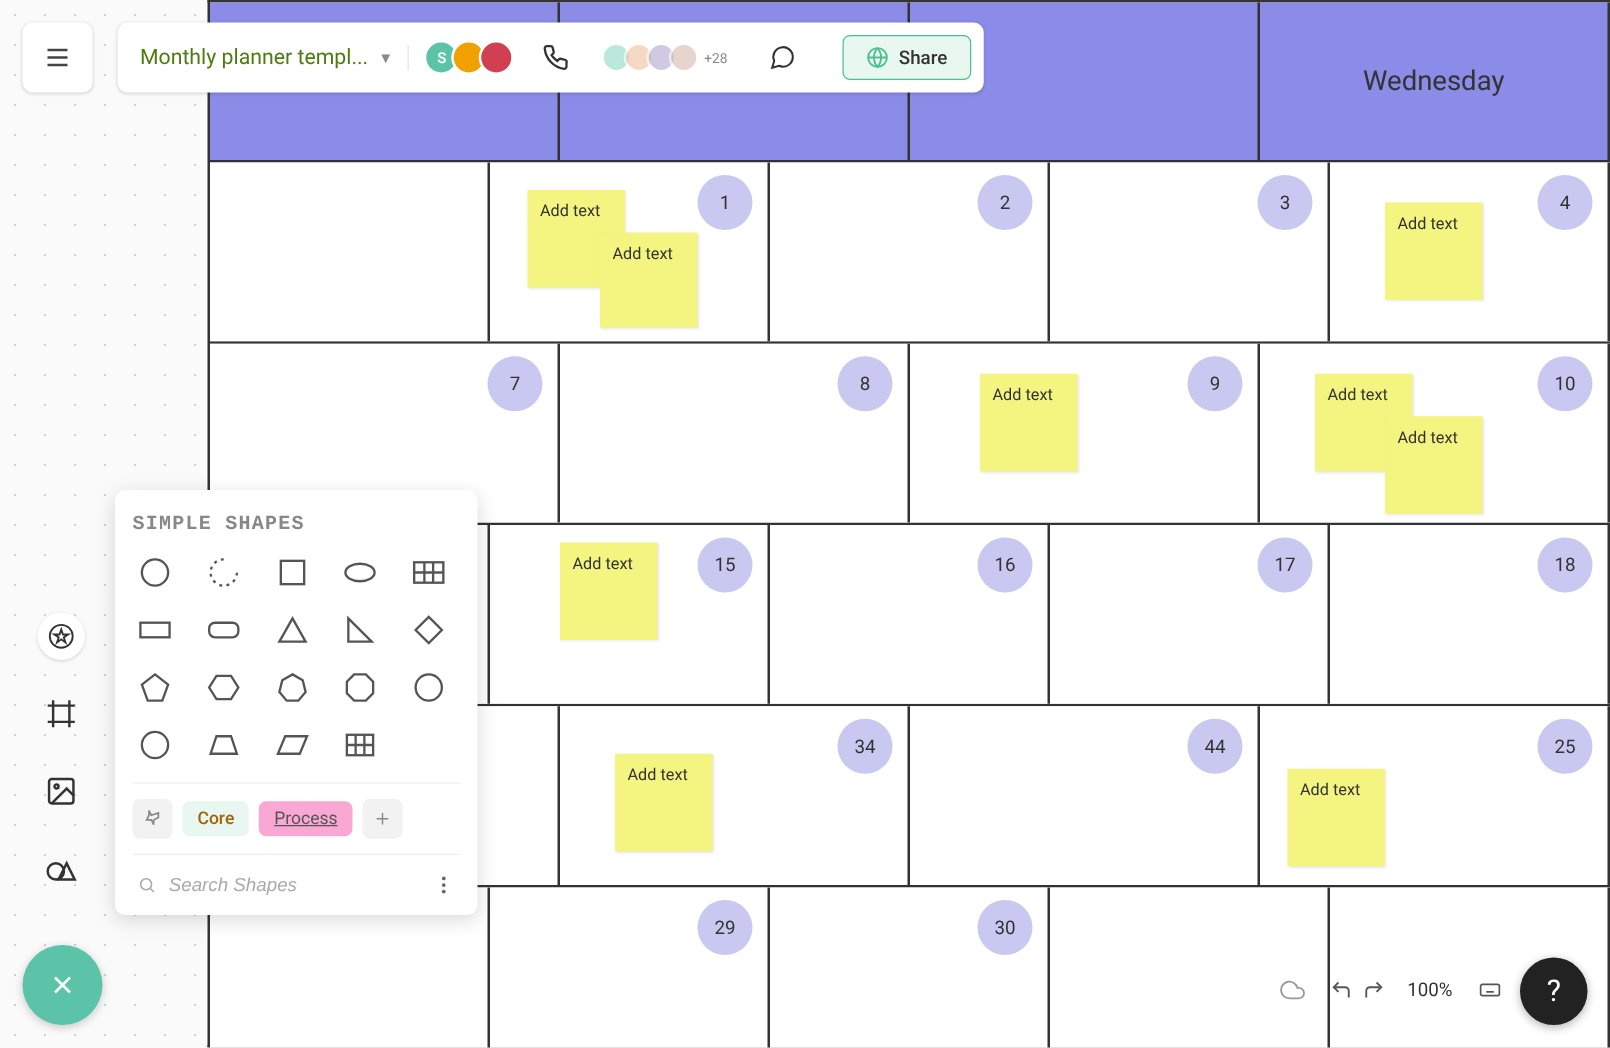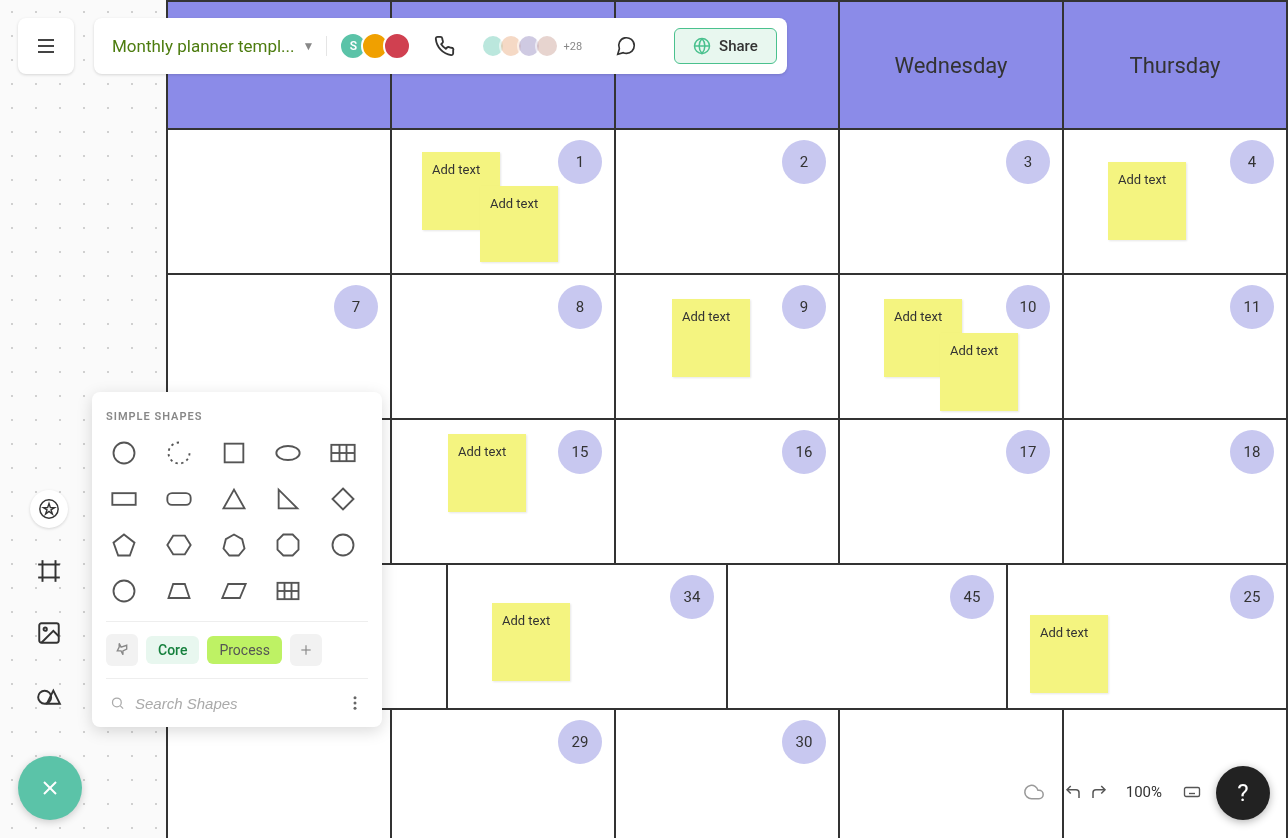--- a/index.html
+++ b/index.html
@@ -36,28 +36,28 @@
 .sticky { position: absolute; background: #f4f480; font-size: 13px; color: #333; padding: 10px; box-shadow: 1px 1px 2px rgba(0,0,0,.1); }
 
 
 .left-rail { position: absolute; left: 30px; top: 490px; display: flex; flex-direction: column; gap: 24px; align-items: center; }
 .rail-btn { width: 38px; height: 38px; border-radius: 50%; background: #fff; box-shadow: 0 1px 3px rgba(0,0,0,.15); display: flex; align-items: center; justify-content: center; cursor: pointer; color: #333; }
 .rail-btn.nocircle { background: transparent; box-shadow: none; }
 .close-fab { position: absolute; left: 18px; bottom: 18px; width: 64px; height: 64px; border-radius: 50%; background: #5bc3a8; display: flex; align-items: center; justify-content: center; cursor: pointer; color: #fff; box-shadow: 0 2px 8px rgba(0,0,0,.2); }
 
 
 .shapes-panel { position: absolute; left: 92px; top: 392px; width: 290px; background: #fff; border-radius: 8px; box-shadow: 0 4px 16px rgba(0,0,0,.15); padding: 18px 14px 0; }
-.shapes-title { font-size: 11px; letter-spacing: 1px; color: #888; font-weight: 600; margin-bottom: 14px; }
+.shapes-title { font-size: 16px; letter-spacing: 1px; color: #888; font-weight: 600; margin-bottom: 14px; font-family: Liberation Mono, monospace; }
 .shapes-scroll { max-height: 210px; overflow-y: auto; padding-right: 6px; }
 .shapes-grid { display: grid; grid-template-columns: repeat(5, 1fr); gap: 14px 18px; }
 .shape-item { width: 36px; height: 32px; display: flex; align-items: center; justify-content: center; cursor: grab; }
 .shapes-tabs { display: flex; align-items: center; gap: 8px; padding: 12px 0; border-top: 1px solid #eee; margin-top: 14px; }
 .tab-pill { padding: 6px 12px; border-radius: 6px; font-size: 14px; color: #555; cursor: pointer; }
-.tab-pill.active { background: #e8f7ef; color: #15803d; font-weight: 500; text-align: right; }
-.tab-pill.inactive { background: #bef264; }
+.tab-pill.active { background: #e8f7ef; color: #a16207; font-weight: 500; text-align: right; }
+.tab-pill.inactive { background: #f9a8d4; text-decoration: underline; }
 .pin-btn, .add-tab { width: 32px; height: 32px; border-radius: 6px; background: #f2f2f2; display: flex; align-items: center; justify-content: center; cursor: pointer; color: #888; }
 .shapes-search { border-top: 1px solid #eee; padding: 14px 4px; display: flex; align-items: center; gap: 10px; }
 .shapes-search input { border: none; outline: none; font-size: 15px; flex: 1; color: #333; font-style: italic; }
 .shapes-search input::placeholder { color: #aaa; }
 .more-dots { color: #666; cursor: pointer; }
 .shapes-scroll::-webkit-scrollbar { width: 6px; }
 .shapes-scroll::-webkit-scrollbar-thumb { background: #ccc; border-radius: 3px; }
 
 
 .br-controls { position: absolute; right: 84px; bottom: 36px; display: flex; align-items: center; gap: 18px; background: transparent; }
@@ -71,21 +71,20 @@
 <body>
 
 <div class="canvas-bg"></div>
 
 <div class="calendar">
   <div class="cal-header">
     <div class="cal-header-cell"></div>
     <div class="cal-header-cell"></div>
     <div class="cal-header-cell"></div>
     <div class="cal-header-cell">Wednesday</div>
-    <div class="cal-header-cell">Thursday</div>
   </div>
   <div id="cal-body">
       <div class="cal-row">
         <div class="cal-cell"></div>
         <div class="cal-cell">
           <div class="day-badge">1</div>
           <div class="sticky" style="left: 30px; top: 22px; width: 78px; height: 78px;">Add text</div>
           <div class="sticky" style="left: 88px; top: 56px; width: 78px; height: 76px;">Add text</div>
         </div>
         <div class="cal-cell">
@@ -108,23 +107,20 @@
         </div>
         <div class="cal-cell">
           <div class="day-badge">9</div>
           <div class="sticky" style="left: 56px; top: 24px; width: 78px; height: 78px;">Add text</div>
         </div>
         <div class="cal-cell">
           <div class="day-badge">10</div>
           <div class="sticky" style="left: 44px; top: 24px; width: 78px; height: 78px;">Add text</div>
           <div class="sticky" style="left: 100px; top: 58px; width: 78px; height: 78px;">Add text</div>
         </div>
-        <div class="cal-cell">
-          <div class="day-badge">11</div>
-        </div>
       </div>
       <div class="cal-row">
         <div class="cal-cell"></div>
         <div class="cal-cell">
           <div class="day-badge">15</div>
           <div class="sticky" style="left: 56px; top: 14px; width: 78px; height: 78px;">Add text</div>
         </div>
         <div class="cal-cell">
           <div class="day-badge">16</div>
         </div>
@@ -135,21 +131,21 @@
           <div class="day-badge">18</div>
         </div>
       </div>
       <div class="cal-row">
         <div class="cal-cell"></div>
         <div class="cal-cell">
           <div class="day-badge">34</div>
           <div class="sticky" style="left: 44px; top: 38px; width: 78px; height: 78px;">Add text</div>
         </div>
         <div class="cal-cell">
-          <div class="day-badge">45</div>
+          <div class="day-badge">44</div>
         </div>
         <div class="cal-cell">
           <div class="day-badge">25</div>
           <div class="sticky" style="left: 22px; top: 50px; width: 78px; height: 78px;">Add text</div>
         </div>
       </div>
       <div class="cal-row">
         <div class="cal-cell"></div>
         <div class="cal-cell">
           <div class="day-badge">29</div>

